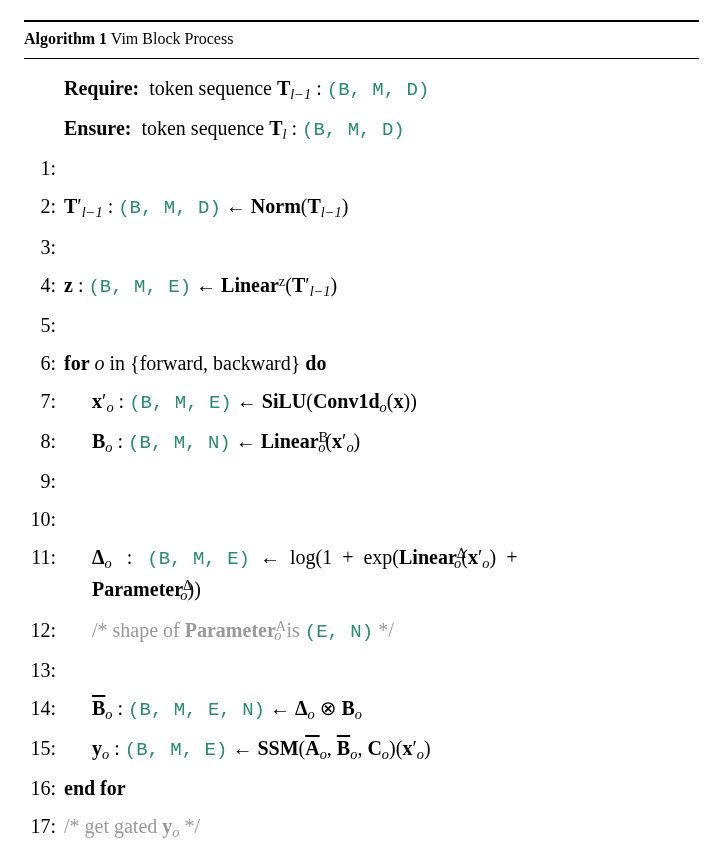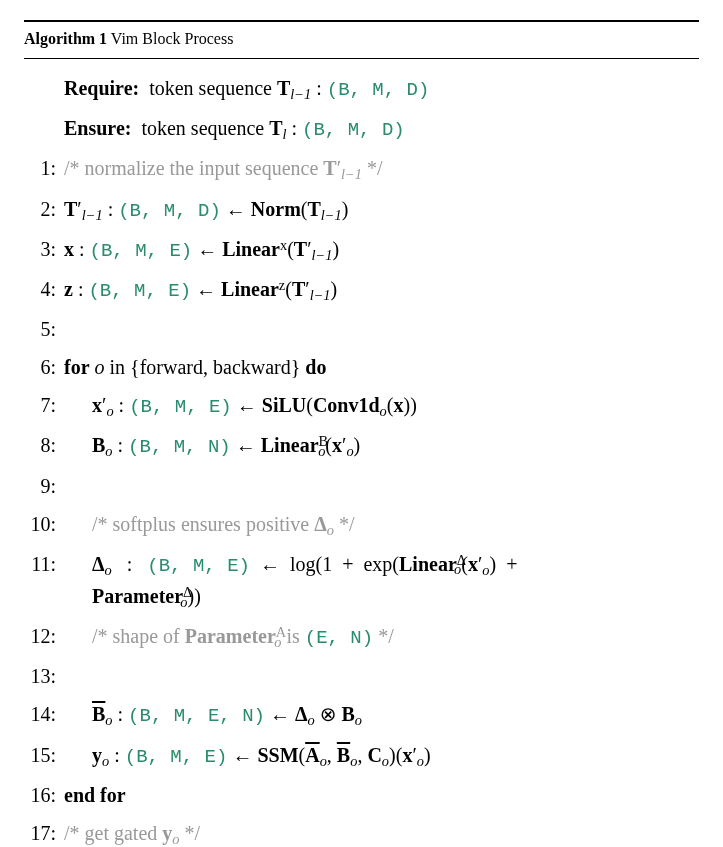--- a/index.html
+++ b/index.html
@@ -54,39 +54,32 @@
   <span class="lineno"></span>
   <span class="content">
     <span class="kw">Ensure:</span>
     &nbsp;<span>token sequence </span><span class="math"><span class="mb">T</span><sub>l</sub></span> :
     <span class="teal">(B, M, D)</span>
   </span>
 </div>
 
 <div class="line">
   <span class="lineno">1:</span>
-  <span class="content comment">
-    <span>/* normalize the input sequence </span><span class="math"><span class="mb">T</span>′<sub>l−1</sub></span><span> */</span>
-  </span>
 </div>
 
 <div class="line">
   <span class="lineno">2:</span>
   <span class="content">
     <span class="math"><span class="mb">T</span>′<sub>l−1</sub></span> : <span class="teal">(B, M, D)</span>
     ← <span class="math mb">Norm</span>(<span class="math"><span class="mb">T</span><sub>l−1</sub></span>)
   </span>
 </div>
 
 <div class="line">
   <span class="lineno">3:</span>
-  <span class="content">
-    <span class="math mb">x</span> : <span class="teal">(B, M, E)</span>
-    ← <span class="math mb">Linear<sup>x</sup></span>(<span class="math"><span class="mb">T</span>′<sub>l−1</sub></span>)
-  </span>
 </div>
 
 <div class="line">
   <span class="lineno">4:</span>
   <span class="content">
     <span class="math mb">z</span> : <span class="teal">(B, M, E)</span>
     ← <span class="math mb">Linear<sup>z</sup></span>(<span class="math"><span class="mb">T</span>′<sub>l−1</sub></span>)
   </span>
 </div>
 
@@ -120,23 +113,20 @@
     ← <span class="math mb">Linear</span><sup>B</sup><sub style="margin-left:-10px;">o</sub>(<span class="math"><span class="mb">x</span>′<sub>o</sub></span>)
   </span>
 </div>
 
 <div class="line">
   <span class="lineno">9:</span>
 </div>
 
 <div class="line">
   <span class="lineno">10:</span>
-  <span class="content indent1 comment">
-    <span>/* softplus ensures positive </span><span class="math"><span class="mb">Δ</span><sub>o</sub></span><span> */</span>
-  </span>
 </div>
 
 <div class="line">
   <span class="lineno">11:</span>
   <span class="content indent1" style="text-align: justify;">
     <span class="math"><span class="mb">Δ</span><sub>o</sub></span>&nbsp;&nbsp;&nbsp;:&nbsp;&nbsp;&nbsp;<span class="teal">(B, M, E)</span>&nbsp;&nbsp;←&nbsp;&nbsp;log(1&nbsp;&nbsp;+&nbsp;&nbsp;exp(<span class="math mb">Linear</span><sup>Δ</sup><sub style="margin-left:-12px;">o</sub>(<span class="math"><span class="mb">x</span>′<sub>o</sub></span>)&nbsp;&nbsp;+
     <br>
     <span class="math mb">Parameter</span><sup>Δ</sup><sub style="margin-left:-12px;">o</sub>))
   </span>
 </div>

